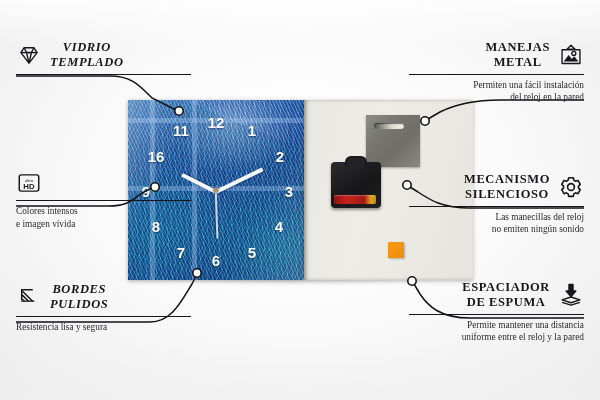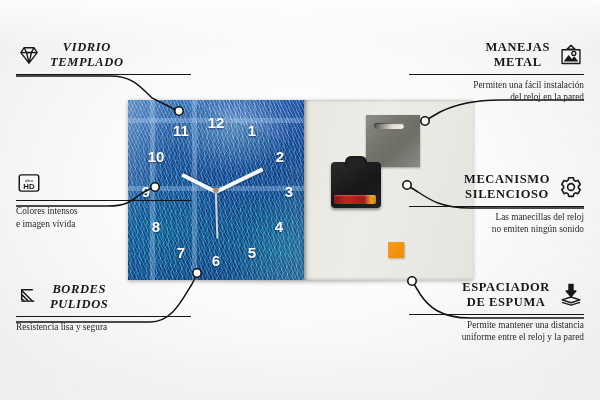--- a/index.html
+++ b/index.html
@@ -171,21 +171,21 @@
       <span class="numeral" style="left:88px;top:22px">12</span>
       <span class="numeral" style="left:124px;top:30px">1</span>
       <span class="numeral" style="left:152px;top:56px">2</span>
       <span class="numeral" style="left:161px;top:91px">3</span>
       <span class="numeral" style="left:151px;top:126px">4</span>
       <span class="numeral" style="left:124px;top:152px">5</span>
       <span class="numeral" style="left:88px;top:160px">6</span>
       <span class="numeral" style="left:53px;top:152px">7</span>
       <span class="numeral" style="left:28px;top:126px">8</span>
       <span class="numeral" style="left:18px;top:91px">9</span>
-      <span class="numeral" style="left:28px;top:56px">10</span>
+      <span class="numeral" style="left:28px;top:56px">16</span>
       <span class="numeral" style="left:53px;top:30px">11</span>
 
       <div class="hand hand-h"></div>
       <div class="hand hand-m"></div>
       <div class="hand hand-s"></div>
       <div class="pin"></div>
     </div>
 
     <div class="back-panel">
       <div class="hanger"></div>

